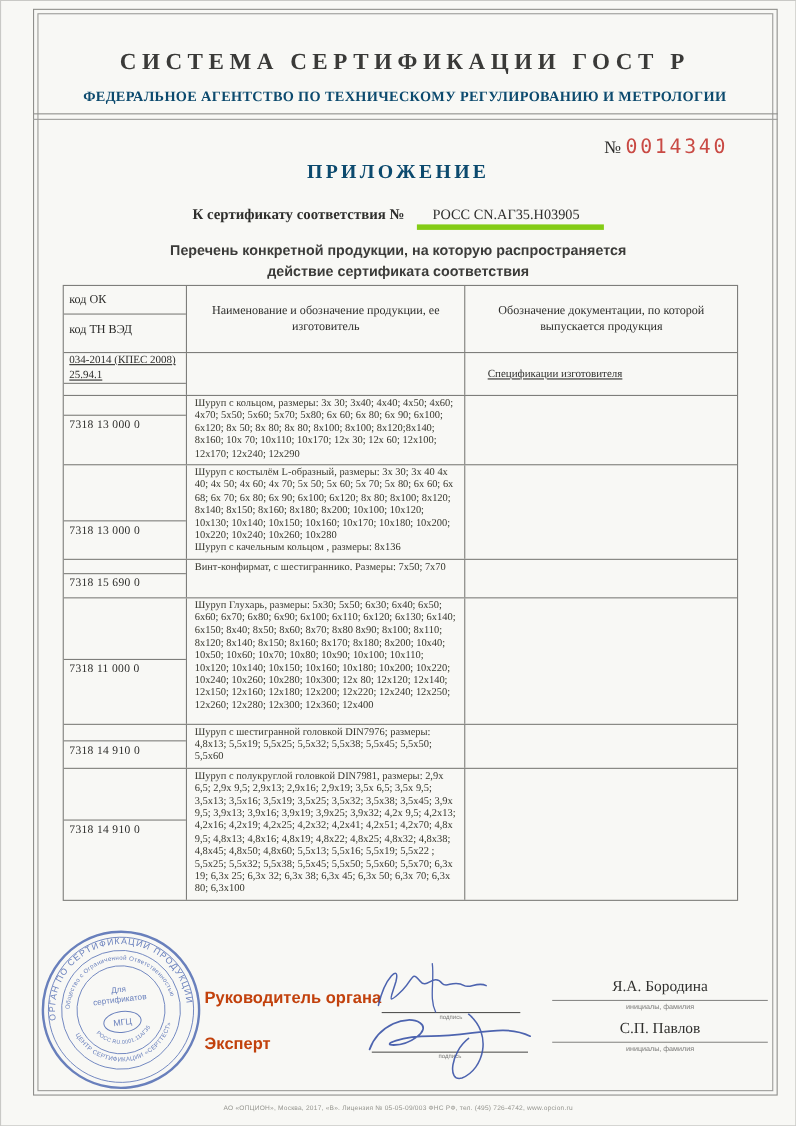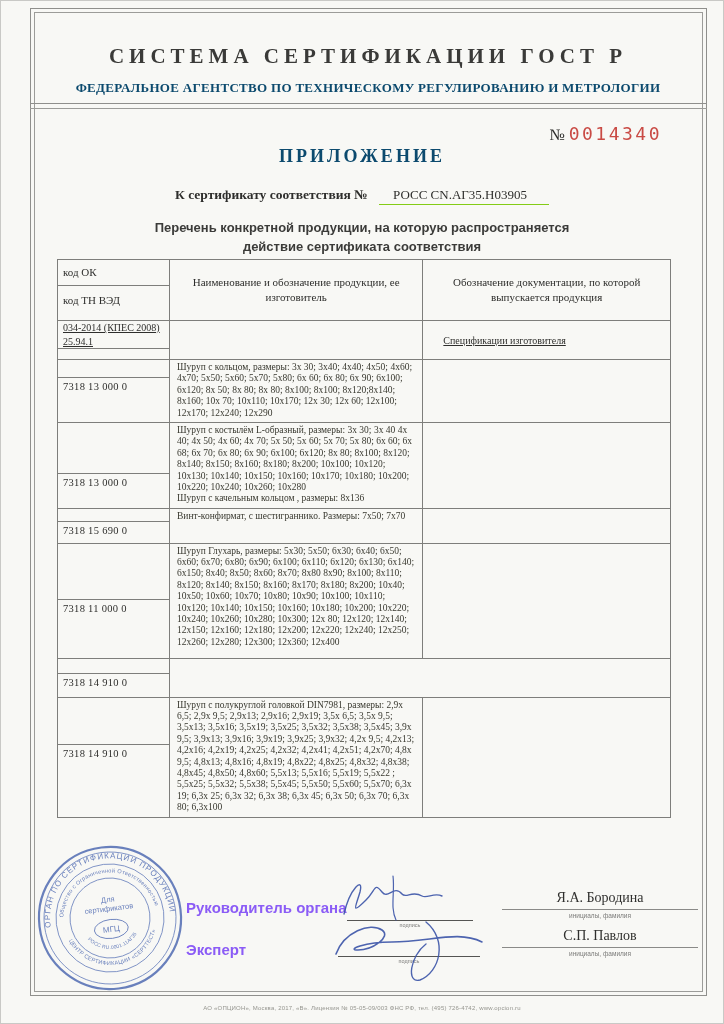--- a/index.html
+++ b/index.html
@@ -16,21 +16,21 @@
   .hdr-line2 { font-size:13px; font-weight:bold; margin-top:11px; letter-spacing:0.3px; color:#0c4a6e; }
   .hdr-rule { position:absolute; top:103px; left:30px; right:17px; height:4px;
     border-top:1.5px solid #8f8f8c; border-bottom:1px solid #9c9c99; }
   .cert-no { position:absolute; top:123px; right:62px; white-space:nowrap; }
   .no-sign { font-size:16px; color:#2b2b29; }
   .no-digits { font-family:"DejaVu Sans Mono", monospace; font-size:18px; color:#c94a44; letter-spacing:2.5px; margin-left:4px; }
   .title { position:absolute; top:146px; left:0; right:0; text-align:center;
     font-size:18px; font-weight:bold; letter-spacing:3px; color:#0c4a6e; }
   .subtitle { position:absolute; top:187px; left:0; right:0; text-align:center; font-size:13.5px; }
   .subtitle .lbl { font-weight:bold; }
-  .subtitle .val { display:inline-block; border-bottom:1px solid #84cc16; padding:0 22px 1px 14px; margin-left:8px; font-size:13px; }
+  .subtitle .val { display:inline-block; border-bottom:5px solid #84cc16; padding:0 22px 1px 14px; margin-left:8px; font-size:13px; }
   .purpose { position:absolute; top:219px; left:0; right:0; text-align:center;
     font-family:"Liberation Sans", sans-serif; font-weight:bold; font-size:13px; line-height:1.45; color:#3b3b39; }
   
   .table { position:absolute; top:259px; left:57px; width:612px; border:1px solid #7e7e7b; background:transparent; }
   .thead { display:flex; min-height:60px; }
   .th1 { width:18.3%; border-right:1px solid #7e7e7b; display:flex; flex-direction:column; box-sizing:border-box; }
   .th1a { flex:0 0 26px; border-bottom:1px solid #7e7e7b; font-size:11px; padding:6px 4px 0 5px; box-sizing:border-box; }
   .th1b { font-size:11px; padding:8px 4px 0 5px; }
   .th2 { width:41.4%; border-right:1px solid #7e7e7b; display:flex; align-items:center; justify-content:center;
     text-align:center; font-size:11px; padding:4px 22px; box-sizing:border-box; line-height:1.35; }
@@ -40,21 +40,21 @@
   .c1 { width:18.3%; border-right:1px solid #7e7e7b; display:flex; flex-direction:column; box-sizing:border-box; }
   .c1top { border-bottom:1px solid #7e7e7b; }
   .c1top.nodiv { border-bottom:none; }
   .okline { font-size:10px; padding:1px 2px 0 5px; line-height:1.25; }
   .c1bot { font-size:10.5px; padding:3px 2px 2px 5px; letter-spacing:0.3px; }
   .c2 { width:41.4%; border-right:1px solid #7e7e7b; padding:2px 5px 3px 7px; box-sizing:border-box; }
   .pline { font-size:9.5px; line-height:1.2; color:#38382f; }
   .c3 { flex:1; display:flex; align-items:center; padding-left:20px; box-sizing:border-box; }
   .docline { font-size:10px; }
   
-  .role-label { position:absolute; font-family:"Liberation Sans", sans-serif; font-weight:bold; font-size:15px; color:#8b5cf6; }
+  .role-label { position:absolute; font-family:"Liberation Sans", sans-serif; font-weight:bold; font-size:15px; color:#c2410c; }
   .role-head { left:186px; top:899px; }
   .role-expert { left:186px; top:941px; }
   .sigblock { position:absolute; text-align:center; }
   .sigblock .sline { height:14px; border-bottom:1px solid #555553; }
   .sigblock .scapt { font-family:"Liberation Sans", sans-serif; font-size:5.5px; color:#7c7c7a; margin-top:1px; }
   .sig1 { left:347px; top:906px; width:126px; }
   .sig2 { left:338px; top:942px; width:142px; }
   .nameblock { position:absolute; text-align:center; width:196px; }
   .nameblock .nm { font-size:14px; padding-bottom:3px; border-bottom:1px solid #8a8a88; color:#2f2f2d; }
   .nameblock .ncapt { font-family:"Liberation Sans", sans-serif; font-size:6.5px; color:#7c7c7a; margin-top:2px; }
@@ -156,20 +156,23 @@
           <div class="c2">
             <div class="pline">Шуруп Глухарь, размеры: 5х30; 5х50; 6х30; 6х40; 6х50; 6х60; 6х70; 6х80; 6х90; 6х100; 6х110; 6х120; 6х130; 6х140; 6х150; 8х40; 8х50; 8х60; 8х70; 8х80 8х90; 8х100; 8х110; 8х120; 8х140; 8х150; 8х160; 8х170; 8х180; 8х200; 10х40; 10х50; 10х60; 10х70; 10х80; 10х90; 10х100; 10х110; 10х120; 10х140; 10х150; 10х160; 10х180; 10х200; 10х220; 10х240; 10х260; 10х280; 10х300; 12х 80; 12х120; 12х140; 12х150; 12х160; 12х180; 12х200; 12х220; 12х240; 12х250; 12х260; 12х280; 12х300; 12х360; 12х400</div>
           </div>
           <div class="c3"></div>
         </div>
         <div class="trow" style="min-height: 38px;">
           <div class="c1">
             <div class="c1top" style="height: 14px;"></div>
             <div class="c1bot">7318 14 910 0</div>
           </div>
+          <div class="c2">
+            <div class="pline">Шуруп с шестигранной головкой DIN7976; размеры: 4,8х13; 5,5х19; 5,5х25; 5,5х32; 5,5х38; 5,5х45; 5,5х50; 5,5х60</div>
+          </div>
           <div class="c3"></div>
         </div>
         <div class="trow" style="min-height: 106px;">
           <div class="c1">
             <div class="c1top" style="height: 46px;"></div>
             <div class="c1bot">7318 14 910 0</div>
           </div>
           <div class="c2">
             <div class="pline">Шуруп с полукруглой головкой DIN7981, размеры: 2,9х 6,5; 2,9х 9,5; 2,9х13; 2,9х16; 2,9х19; 3,5х 6,5; 3,5х 9,5; 3,5х13; 3,5х16; 3,5х19; 3,5х25; 3,5х32; 3,5х38; 3,5х45; 3,9х 9,5; 3,9х13; 3,9х16; 3,9х19; 3,9х25; 3,9х32; 4,2х 9,5; 4,2х13; 4,2х16; 4,2х19; 4,2х25; 4,2х32; 4,2х41; 4,2х51; 4,2х70; 4,8х 9,5; 4,8х13; 4,8х16; 4,8х19; 4,8х22; 4,8х25; 4,8х32; 4,8х38; 4,8х45; 4,8х50; 4,8х60; 5,5х13; 5,5х16; 5,5х19; 5,5х22 ; 5,5х25; 5,5х32; 5,5х38; 5,5х45; 5,5х50; 5,5х60; 5,5х70; 6,3х 19; 6,3х 25; 6,3х 32; 6,3х 38; 6,3х 45; 6,3х 50; 6,3х 70; 6,3х 80; 6,3х100</div>
           </div>

